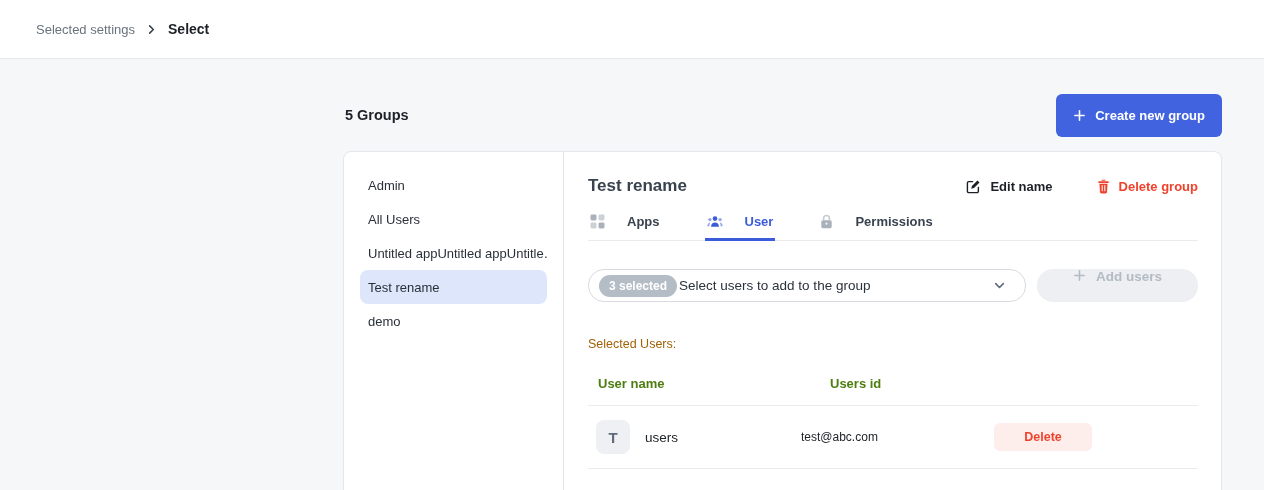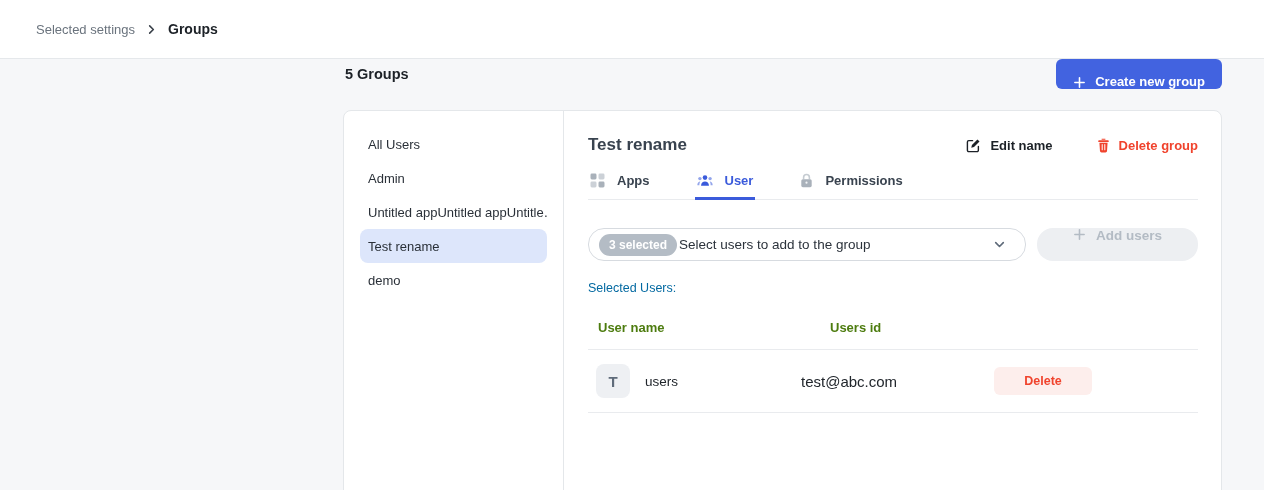--- a/index.html
+++ b/index.html
@@ -8,26 +8,26 @@
 
   
   .topbar { height:59px; background:#fff; border-bottom:1px solid #e5e8eb;
             display:flex; align-items:center; padding-left:36px; }
   .crumb-parent { font-size:13px; color:#6a737d; cursor:pointer; }
   .crumb-chev { margin:0 11px; display:flex; align-items:center; }
   .crumb-current { font-size:14px; font-weight:700; color:#1c2127; }
 
   
   .content { margin-left:343px; width:879px; }
-  .heading-row { height:30px; display:flex;
+  .heading-row { margin-top:41px; height:30px; display:flex;
                  align-items:center; justify-content:space-between; }
   .groups-count { font-size:14.5px; font-weight:700; color:#1c2127; margin-left:2px; }
-  .create-btn { height:30px; padding:0 17px; background:#4263e0; color:#fff;
+  .create-btn { height:43px; padding:0 17px; background:#4263e0; color:#fff;
                 border:none; border-radius:6px; font-size:13px; font-weight:700;
-                display:flex; align-items:flex-end; gap:9px; cursor:pointer;
+                display:flex; align-items:center; gap:9px; cursor:pointer;
                 font-family:inherit; }
 
   
   .card { margin-top:21px; height:420px; background:#fff;
           border:1px solid #e4e7ea; border-radius:8px; display:flex; overflow:hidden; }
 
   .group-list { width:220px; border-right:1px solid #e4e7ea; padding:16px; flex:none; }
   .group-item { height:34px; display:flex; align-items:center; padding:0 8px;
                 border-radius:8px; font-size:13px; color:#2a3038; cursor:pointer;
                 white-space:nowrap; overflow:hidden; }
@@ -36,94 +36,94 @@
   .panel { flex:1; padding:24px 23px 0 24px; }
   .panel-header { display:flex; align-items:center; justify-content:space-between; }
   .panel-title { font-size:17px; font-weight:700; color:#39434f; }
   .panel-actions { display:flex; align-items:center; gap:44px; }
   .action { display:flex; align-items:center; gap:9px; font-size:13px;
             font-weight:700; color:#1c2127; background:none; border:none;
             cursor:pointer; font-family:inherit; }
   .action.danger { color:#f0432d; }
 
   .tabs { display:flex; gap:43px; margin-top:15px; border-bottom:1px solid #e9ebee; }
-  .tab { display:flex; align-items:center; gap:12px; font-size:13px; font-weight:700;
+  .tab { display:flex; align-items:center; gap:22px; font-size:13px; font-weight:700;
          color:#39434f; padding:3px 2px 11px 2px; position:relative; cursor:pointer; }
   .tab.active { color:#3b5bdb; }
   .tab.active::after { content:""; position:absolute; left:0; right:0; bottom:-1px;
                        height:3px; background:#3b5bdb; }
 
   .select-row { margin-top:28px; display:flex; gap:11px; }
   .user-select { flex:1; height:33px; border:1px solid #d7dbe0; border-radius:16px;
                  background:#fff; display:flex; align-items:center;
                  padding:0 19px 0 10px; cursor:pointer; }
   .selected-badge { height:22px; padding:0 10px; border-radius:11px; background:#b4bcc5;
                     color:#fff; font-size:12px; font-weight:700;
                     display:flex; align-items:center; }
   .select-placeholder { margin-left:2px; flex:1; font-size:13.5px; color:#2b323b; }
   .add-users-btn { width:161px; height:33px; border:none; border-radius:16px;
                    background:#edeff2; color:#b3bbc4; font-size:13.5px; font-weight:700;
                    display:flex; align-items:flex-start; justify-content:center; gap:10px;
                    font-family:inherit; cursor:default; }
 
-  .selected-users-label { margin-top:20px; font-size:12.5px; color:#0369a1; }
+  .selected-users-label { margin-top:35px; font-size:12.5px; color:#a16207; }
 
   .users-table { margin-top:25px; }
   .table-head { display:flex; padding:0 0 14px 10px; border-bottom:1px solid #e9ebee;
                 font-size:13px; font-weight:700; color:#4d7c0f;gap:36px; }
   .th-name { width:196px; }
   .th-email { width:200px; }
   .table-row { display:flex; align-items:center; height:63px;
                border-bottom:1px solid #e9ebee; padding-left:8px; }
   .cell-name { width:205px; display:flex; align-items:center; }
   .avatar { width:34px; height:34px; border-radius:8px; background:#eef0f3;
             color:#5f6b7a; font-size:15px; font-weight:600;
             display:flex; align-items:center; justify-content:center; margin-right:15px; }
   .user-name { font-size:13.5px; color:#21262c; }
-  .cell-email { width:193px; font-size:15px; color:#21262c; }
+  .cell-email { width:193px; font-size:12px; color:#21262c; }
   .delete-btn { width:98px; height:28px; border:none; border-radius:6px;
                 background:#fdeeec; color:#f0432d; font-size:12.5px; font-weight:700;
                 cursor:pointer; font-family:inherit; }
   .icon { display:inline-flex; align-items:center; }
 </style>
 </head>
 <body>
 
 <div class="topbar">
   <span class="crumb-parent">Selected settings</span>
   <span class="crumb-chev icon">
     <svg width="11" height="11" viewBox="0 0 12 12">
         <path d="M4 2l4 4-4 4" stroke="#394049" stroke-width="1.7" fill="none" stroke-linecap="round" stroke-linejoin="round"></path>
       </svg>
   </span>
-  <span class="crumb-current">Groups</span>
+  <span class="crumb-current">Select</span>
 </div>
 
 <div class="content">
 
   <div class="heading-row">
     <div class="groups-count">5 Groups</div>
     <button class="create-btn">
       <span class="icon">
         <svg width="13" height="13" viewBox="0 0 14 14">
             <path d="M7 2v10M2 7h10" stroke="#fff" stroke-width="1.7" stroke-linecap="round"></path>
           </svg>
       </span>
       <span>Create new group</span>
     </button>
   </div>
 
   <div class="card">
 
     <div class="group-list">
       <div class="group-item">
+        <span>Admin</span>
+      </div>
+      <div class="group-item">
         <span>All Users</span>
-      </div>
-      <div class="group-item">
-        <span>Admin</span>
       </div>
       <div class="group-item">
         <span>Untitled appUntitled appUntitle…</span>
       </div>
       <div class="group-item selected">
         <span>Test rename</span>
       </div>
       <div class="group-item">
         <span>demo</span>
       </div>

